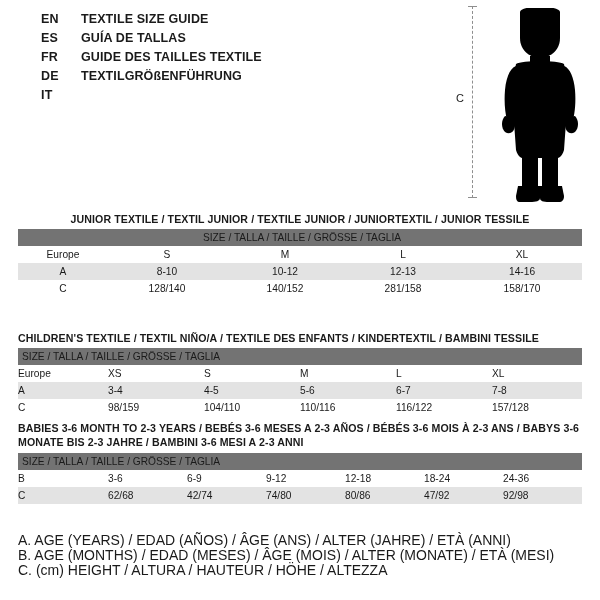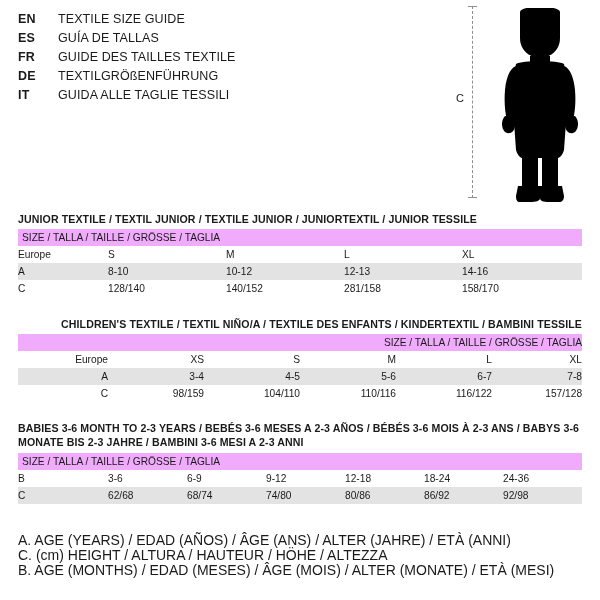--- a/index.html
+++ b/index.html
@@ -33,24 +33,25 @@
     display: flex;
     align-items: baseline;
     height: 19px;
   }
   .lang-code {
     width: 40px;
     font-size: 12.5px;
     font-weight: bold;
     letter-spacing: 0.2px;
     color: #1a1a1a;
+    margin-left: 23px;
   }
   .lang-text {
     font-size: 12.5px;
-    font-weight: normal;
+    font-weight: bold;
     letter-spacing: 0.1px;
     color: #1a1a1a;
   }
 
   
   .figure-area {
     position: absolute;
     left: 440px;
     top: 6px;
     width: 155px;
@@ -101,21 +102,21 @@
     width: 100%;
     table-layout: fixed;
   }
   table.size-table td {
     font-size: 10.2px;
     color: #1a1a1a;
     padding: 3px 0 3px 0;
     vertical-align: middle;
   }
   tr.head-row td {
-    background: #f0abfc;
+    background: #737373;
     font-weight: normal;
     font-size: 10.2px;
     padding-left: 4px;
   }
   tr.shade td { background: #e3e3e3; }
   tr.plain td { background: #ffffff; margin-top: 16px; }
   td.lbl { padding-left: 4px; }
 
   
   .legend {
@@ -147,21 +148,20 @@
     <div class="lang-row">
       <span class="lang-code">FR</span>
       <span class="lang-text">GUIDE DES TAILLES TEXTILE</span>
     </div>
     <div class="lang-row">
       <span class="lang-code">DE</span>
       <span class="lang-text">TEXTILGRÖßENFÜHRUNG</span>
     </div>
     <div class="lang-row">
       <span class="lang-code">IT</span>
-      <span class="lang-text">GUIDA ALLE TAGLIE TESSILI</span>
     </div>
   </div>
 
   <div class="figure-area">
     <div class="dash-line"></div>
     <div class="dash-cap top"></div>
     <div class="dash-cap bottom"></div>
     <div class="c-label">C</div>
     <svg class="silhouette" width="108" height="196" viewBox="0 0 108 196">
       <g fill="#000000">
@@ -183,21 +183,21 @@
         <path d="M36 150 L52 150 L52 180 L36 180 Z"></path>
 
         <path d="M56 150 L72 150 L72 180 L56 180 Z"></path>
 
         <path d="M32 178 L54 178 L54 190 C54 193 50 194 44 194 L34 194 C31 194 30 192 30 188 Z"></path>
         <path d="M54 178 L76 178 L78 188 C78 192 76 194 73 194 L63 194 C57 194 54 193 54 190 Z"></path>
       </g>
     </svg>
   </div>
 
-  <div class="section" style="top:213px;">
+  <div class="section" style="top:213px;text-align:center;">
     <div class="sec-title">JUNIOR TEXTILE / TEXTIL JUNIOR / TEXTILE JUNIOR / JUNIORTEXTIL / JUNIOR TESSILE</div>
     <table class="size-table">
       <colgroup>
         <col style="width:90px">
           <col style="width:118px">
           <col style="width:118px">
           <col style="width:118px">
           <col style="width:120px">
       </colgroup>
       <tbody>
@@ -222,21 +222,21 @@
           <td class="lbl">C</td>
           <td>128/140</td>
           <td>140/152</td>
           <td>281/158</td>
           <td>158/170</td>
         </tr>
       </tbody>
     </table>
   </div>
 
-  <div class="section" style="top:318px;text-align:right;">
+  <div class="section" style="top:332px;">
     <div class="sec-title">CHILDREN'S TEXTILE / TEXTIL NIÑO/A / TEXTILE DES ENFANTS / KINDERTEXTIL / BAMBINI TESSILE</div>
     <table class="size-table">
       <colgroup>
         <col style="width:90px">
           <col style="width:96px">
           <col style="width:96px">
           <col style="width:96px">
           <col style="width:96px">
           <col style="width:90px">
       </colgroup>
@@ -293,29 +293,29 @@
           <td>3-6</td>
           <td>6-9</td>
           <td>9-12</td>
           <td>12-18</td>
           <td>18-24</td>
           <td>24-36</td>
         </tr>
         <tr class="shade">
           <td class="lbl">C</td>
           <td>62/68</td>
-          <td>68/74</td>
+          <td>42/74</td>
           <td>74/80</td>
           <td>80/86</td>
-          <td>86/92</td>
+          <td>47/92</td>
           <td>92/98</td>
         </tr>
       </tbody>
     </table>
   </div>
 
   <div class="legend" style="top:533px;">
     <div>A. AGE (YEARS) / EDAD (AÑOS) / ÂGE (ANS) / ALTER (JAHRE) / ETÀ (ANNI)</div>
+    <div>B. AGE (MONTHS) / EDAD (MESES) / ÂGE (MOIS) / ALTER (MONATE) / ETÀ (MESI)</div>
     <div>C. (cm) HEIGHT / ALTURA / HAUTEUR / HÖHE / ALTEZZA</div>
-    <div>B. AGE (MONTHS) / EDAD (MESES) / ÂGE (MOIS) / ALTER (MONATE) / ETÀ (MESI)</div>
   </div>
 
 </div>
 
 </body></html>

